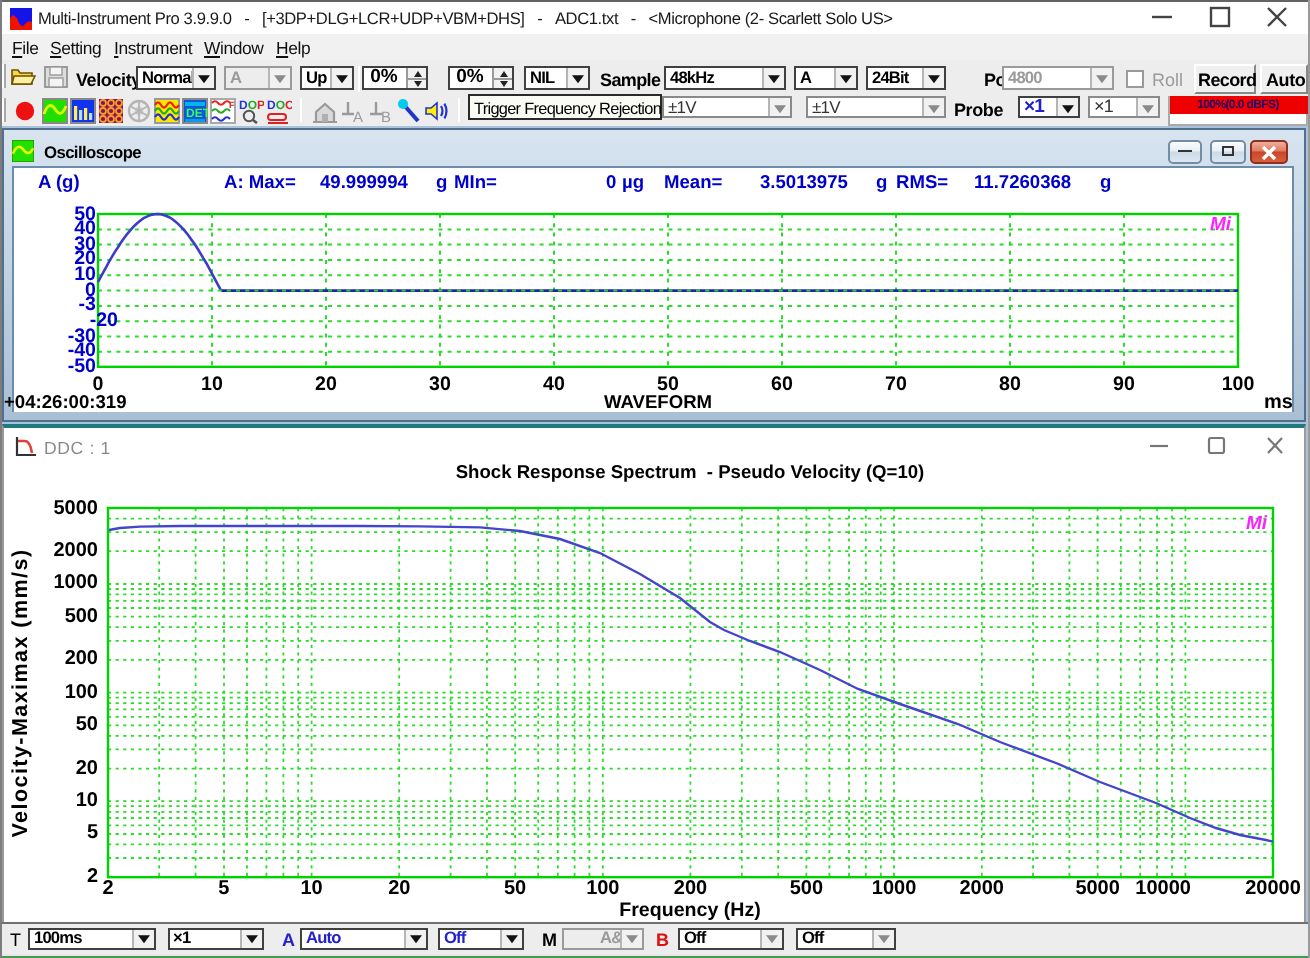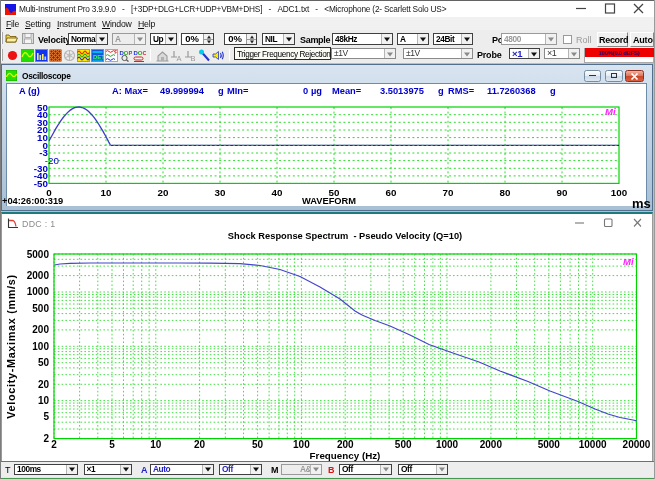--- a/index.html
+++ b/index.html
@@ -268,42 +268,42 @@
     <line x1="562.0" y1="107" x2="562.0" y2="183.4" stroke="#2cdc2c" stroke-width="1" stroke-dasharray="2 2.6"></line>
     <rect x="49" y="107" width="570" height="76.4" fill="none" stroke="#00d400" stroke-width="1.2"></rect>
     <line x1="110.6" y1="145.3" x2="619" y2="145.3" stroke="#2222aa" stroke-width="1.3"></line>
     <path d="M49.0 141.0 L50.4 138.4 L51.9 135.7 L53.3 133.2 L54.7 130.6 L56.1 128.2 L57.5 125.8 L59.0 123.6 L60.4 121.4 L61.8 119.4 L63.2 117.5 L64.7 115.7 L66.1 114.1 L67.5 112.6 L69.0 111.3 L70.4 110.1 L71.8 109.1 L73.2 108.4 L74.7 107.7 L76.1 107.3 L77.5 107.1 L78.9 107.0 L80.3 107.1 L81.8 107.5 L83.2 108.0 L84.6 108.6 L86.1 109.5 L87.5 110.6 L88.9 111.8 L90.3 113.2 L91.8 114.7 L93.2 116.4 L94.6 118.2 L96.0 120.2 L97.5 122.3 L98.9 124.5 L100.3 126.8 L101.7 129.2 L103.2 131.6 L104.6 134.2 L106.0 136.8 L107.4 139.4 L108.8 142.1 L110.3 144.8 L110.6 145.3" fill="none" stroke="#3b3bcc" stroke-width="1.3"></path>
     <line x1="49" y1="145.3" x2="619" y2="145.3" stroke="#2cdc2c" stroke-width="1" stroke-dasharray="2 2.6"></line>
     <text x="605" y="115" font-size="9.5" font-weight="bold" font-style="italic" fill="#ff22ff" font-family="Liberation Sans">Mi</text>
   </svg>
 <div style="position:absolute;left:8px;top:179.10000000000002px;font-size:9.8px;color:#0000cc;white-space:nowrap;line-height:1;font-weight:bold;width:40px;text-align:right;">-50</div>
 <div style="position:absolute;left:8px;top:171.44000000000003px;font-size:9.8px;color:#0000cc;white-space:nowrap;line-height:1;font-weight:bold;width:40px;text-align:right;">-40</div>
 <div style="position:absolute;left:8px;top:163.78000000000003px;font-size:9.8px;color:#0000cc;white-space:nowrap;line-height:1;font-weight:bold;width:40px;text-align:right;">-30</div>
-<div style="position:absolute;left:8px;top:156.12px;font-size:9.8px;color:#0000cc;white-space:nowrap;line-height:1;font-weight:normal;width:51px;text-align:right;">-20</div>
+<div style="position:absolute;left:8px;top:156.12px;font-size:9.8px;color:#0000cc;white-space:nowrap;line-height:1;font-weight:bold;width:51px;text-align:right;">-20</div>
 <div style="position:absolute;left:8px;top:148.46px;font-size:9.8px;color:#0000cc;white-space:nowrap;line-height:1;font-weight:bold;width:40px;text-align:right;">-3</div>
 <div style="position:absolute;left:8px;top:140.8px;font-size:9.8px;color:#0000cc;white-space:nowrap;line-height:1;font-weight:bold;width:40px;text-align:right;">0</div>
 <div style="position:absolute;left:8px;top:133.14000000000001px;font-size:9.8px;color:#0000cc;white-space:nowrap;line-height:1;font-weight:bold;width:40px;text-align:right;">10</div>
 <div style="position:absolute;left:8px;top:125.48000000000002px;font-size:9.8px;color:#0000cc;white-space:nowrap;line-height:1;font-weight:bold;width:40px;text-align:right;">20</div>
 <div style="position:absolute;left:8px;top:117.82000000000001px;font-size:9.8px;color:#0000cc;white-space:nowrap;line-height:1;font-weight:bold;width:40px;text-align:right;">30</div>
 <div style="position:absolute;left:8px;top:110.16px;font-size:9.8px;color:#0000cc;white-space:nowrap;line-height:1;font-weight:bold;width:40px;text-align:right;">40</div>
 <div style="position:absolute;left:8px;top:102.5px;font-size:9.8px;color:#0000cc;white-space:nowrap;line-height:1;font-weight:bold;width:40px;text-align:right;">50</div>
 <div style="position:absolute;left:34.0px;top:187.5px;font-size:9.8px;color:#000;white-space:nowrap;line-height:1;font-weight:bold;width:30px;text-align:center;">0</div>
 <div style="position:absolute;left:91.0px;top:187.5px;font-size:9.8px;color:#000;white-space:nowrap;line-height:1;font-weight:bold;width:30px;text-align:center;">10</div>
 <div style="position:absolute;left:148.0px;top:187.5px;font-size:9.8px;color:#000;white-space:nowrap;line-height:1;font-weight:bold;width:30px;text-align:center;">20</div>
 <div style="position:absolute;left:205.0px;top:187.5px;font-size:9.8px;color:#000;white-space:nowrap;line-height:1;font-weight:bold;width:30px;text-align:center;">30</div>
 <div style="position:absolute;left:262.0px;top:187.5px;font-size:9.8px;color:#000;white-space:nowrap;line-height:1;font-weight:bold;width:30px;text-align:center;">40</div>
 <div style="position:absolute;left:319.0px;top:187.5px;font-size:9.8px;color:#000;white-space:nowrap;line-height:1;font-weight:bold;width:30px;text-align:center;">50</div>
 <div style="position:absolute;left:376.0px;top:187.5px;font-size:9.8px;color:#000;white-space:nowrap;line-height:1;font-weight:bold;width:30px;text-align:center;">60</div>
 <div style="position:absolute;left:433.0px;top:187.5px;font-size:9.8px;color:#000;white-space:nowrap;line-height:1;font-weight:bold;width:30px;text-align:center;">70</div>
 <div style="position:absolute;left:490.0px;top:187.5px;font-size:9.8px;color:#000;white-space:nowrap;line-height:1;font-weight:bold;width:30px;text-align:center;">80</div>
 <div style="position:absolute;left:547.0px;top:187.5px;font-size:9.8px;color:#000;white-space:nowrap;line-height:1;font-weight:bold;width:30px;text-align:center;">90</div>
 <div style="position:absolute;left:604.0px;top:187.5px;font-size:9.8px;color:#000;white-space:nowrap;line-height:1;font-weight:bold;width:30px;text-align:center;">100</div>
 <div style="position:absolute;left:2px;top:196.5px;font-size:9.3px;color:#000;white-space:nowrap;line-height:1;font-weight:bold;">+04:26:00:319</div>
 <div style="position:absolute;left:302px;top:196.5px;font-size:9.3px;color:#000;white-space:nowrap;line-height:1;font-weight:bold;">WAVEFORM</div>
-<div style="position:absolute;left:632px;top:196.5px;font-size:13px;color:#000;white-space:nowrap;line-height:1;font-weight:bold;">ms</div>
+<div style="position:absolute;left:632px;top:196.5px;font-size:10px;color:#000;white-space:nowrap;line-height:1;font-weight:bold;">ms</div>
 <div style="position:absolute;left:1px;top:211.5px;width:652px;height:249.5px;background:#ffffff;border-top:2px solid #1d7b80;border-left:1px solid #9a9a9a;border-right:1px solid #9a9a9a;"></div>
 <svg style="position:absolute;left:7px;top:217.5px;" width="12" height="11" viewBox="0 0 12 11">
     <path d="M1.5 0.5 L1.5 9.5 L11 9.5" stroke="#333" stroke-width="1.1" fill="none"></path>
     <path d="M2 2.5 L5.5 2.5 Q8 2.5 9 8.5" stroke="#e04038" stroke-width="1.3" fill="none"></path>
   </svg>
 <div style="position:absolute;left:22px;top:219.5px;font-size:8.8px;color:#8a8a8a;white-space:nowrap;line-height:1;letter-spacing:0.3px;">DDC : 1</div>
 <svg style="position:absolute;left:570px;top:215px;" width="85" height="15" viewBox="0 0 85 15">
     <line x1="5" y1="8" x2="14" y2="8" stroke="#777" stroke-width="1.1"></line>
     <rect x="34.5" y="4" width="7.5" height="7.5" fill="none" stroke="#777" stroke-width="1.1" rx="1"></rect>
     <line x1="64" y1="4" x2="71" y2="11.5" stroke="#777" stroke-width="1.1"></line>
@@ -398,21 +398,21 @@
 <div style="position:absolute;left:86.95001376286548px;top:440px;font-size:10px;color:#000;white-space:nowrap;line-height:1;font-weight:bold;width:50px;text-align:center;">5</div>
 <div style="position:absolute;left:130.78750688143273px;top:440px;font-size:10px;color:#000;white-space:nowrap;line-height:1;font-weight:bold;width:50px;text-align:center;">10</div>
 <div style="position:absolute;left:174.625px;top:440px;font-size:10px;color:#000;white-space:nowrap;line-height:1;font-weight:bold;width:50px;text-align:center;">20</div>
 <div style="position:absolute;left:232.57501376286547px;top:440px;font-size:10px;color:#000;white-space:nowrap;line-height:1;font-weight:bold;width:50px;text-align:center;">50</div>
 <div style="position:absolute;left:276.4125068814327px;top:440px;font-size:10px;color:#000;white-space:nowrap;line-height:1;font-weight:bold;width:50px;text-align:center;">100</div>
 <div style="position:absolute;left:320.25px;top:440px;font-size:10px;color:#000;white-space:nowrap;line-height:1;font-weight:bold;width:50px;text-align:center;">200</div>
 <div style="position:absolute;left:378.20001376286547px;top:440px;font-size:10px;color:#000;white-space:nowrap;line-height:1;font-weight:bold;width:50px;text-align:center;">500</div>
 <div style="position:absolute;left:422.0375068814327px;top:440px;font-size:10px;color:#000;white-space:nowrap;line-height:1;font-weight:bold;width:50px;text-align:center;">1000</div>
 <div style="position:absolute;left:465.875px;top:440px;font-size:10px;color:#000;white-space:nowrap;line-height:1;font-weight:bold;width:50px;text-align:center;">2000</div>
 <div style="position:absolute;left:523.8250137628654px;top:440px;font-size:10px;color:#000;white-space:nowrap;line-height:1;font-weight:bold;width:50px;text-align:center;">5000</div>
-<div style="position:absolute;left:567.6625068814327px;top:440px;font-size:10px;color:#000;white-space:nowrap;line-height:1;font-weight:bold;width:50px;text-align:center;">10000</div>
+<div style="position:absolute;left:567.6625068814327px;top:440px;font-size:10px;color:#000;white-space:nowrap;line-height:1;font-weight:bold;width:50px;">10000</div>
 <div style="position:absolute;left:611.5px;top:440px;font-size:10px;color:#000;white-space:nowrap;line-height:1;font-weight:bold;width:50px;text-align:center;">20000</div>
 <div style="position:absolute;left:0px;top:450.5px;font-size:9.8px;color:#000;white-space:nowrap;line-height:1;font-weight:bold;width:690px;text-align:center;">Frequency (Hz)</div>
 <div style="position:absolute;left:-89px;top:340px;width:200px;height:13px;text-align:center;font-size:10.8px;font-weight:bold;color:#000;letter-spacing:0.7px;transform:rotate(-90deg);white-space:nowrap;">Velocity-Maximax (mm/s)</div>
 <div style="position:absolute;left:0;top:461px;width:655px;height:18px;background:#ededed;border-top:1px solid #707070;"></div>
 <div style="position:absolute;left:5px;top:466px;font-size:9px;color:#000;white-space:nowrap;line-height:1;">T</div>
 <div style="position:absolute;left:14px;top:463.5px;width:64px;height:11px;background:#fff;border:1px solid #404040;">
     <div style="position:absolute;left:2px;top:50%;transform:translateY(-54%);font-size:8.3px;font-weight:bold;color:#000;white-space:nowrap;line-height:1;letter-spacing:-0.4px;">100ms</div>
     <div style="position:absolute;right:0;top:0;bottom:0;width:11px;background:#f1f1f1;border-left:1px solid #b5b5b5;">
       <div style="position:absolute;left:50%;top:50%;transform:translate(-50%,-35%);width:0;height:0;border-left:3px solid transparent;border-right:3px solid transparent;border-top:4px solid #111;"></div>
     </div>

